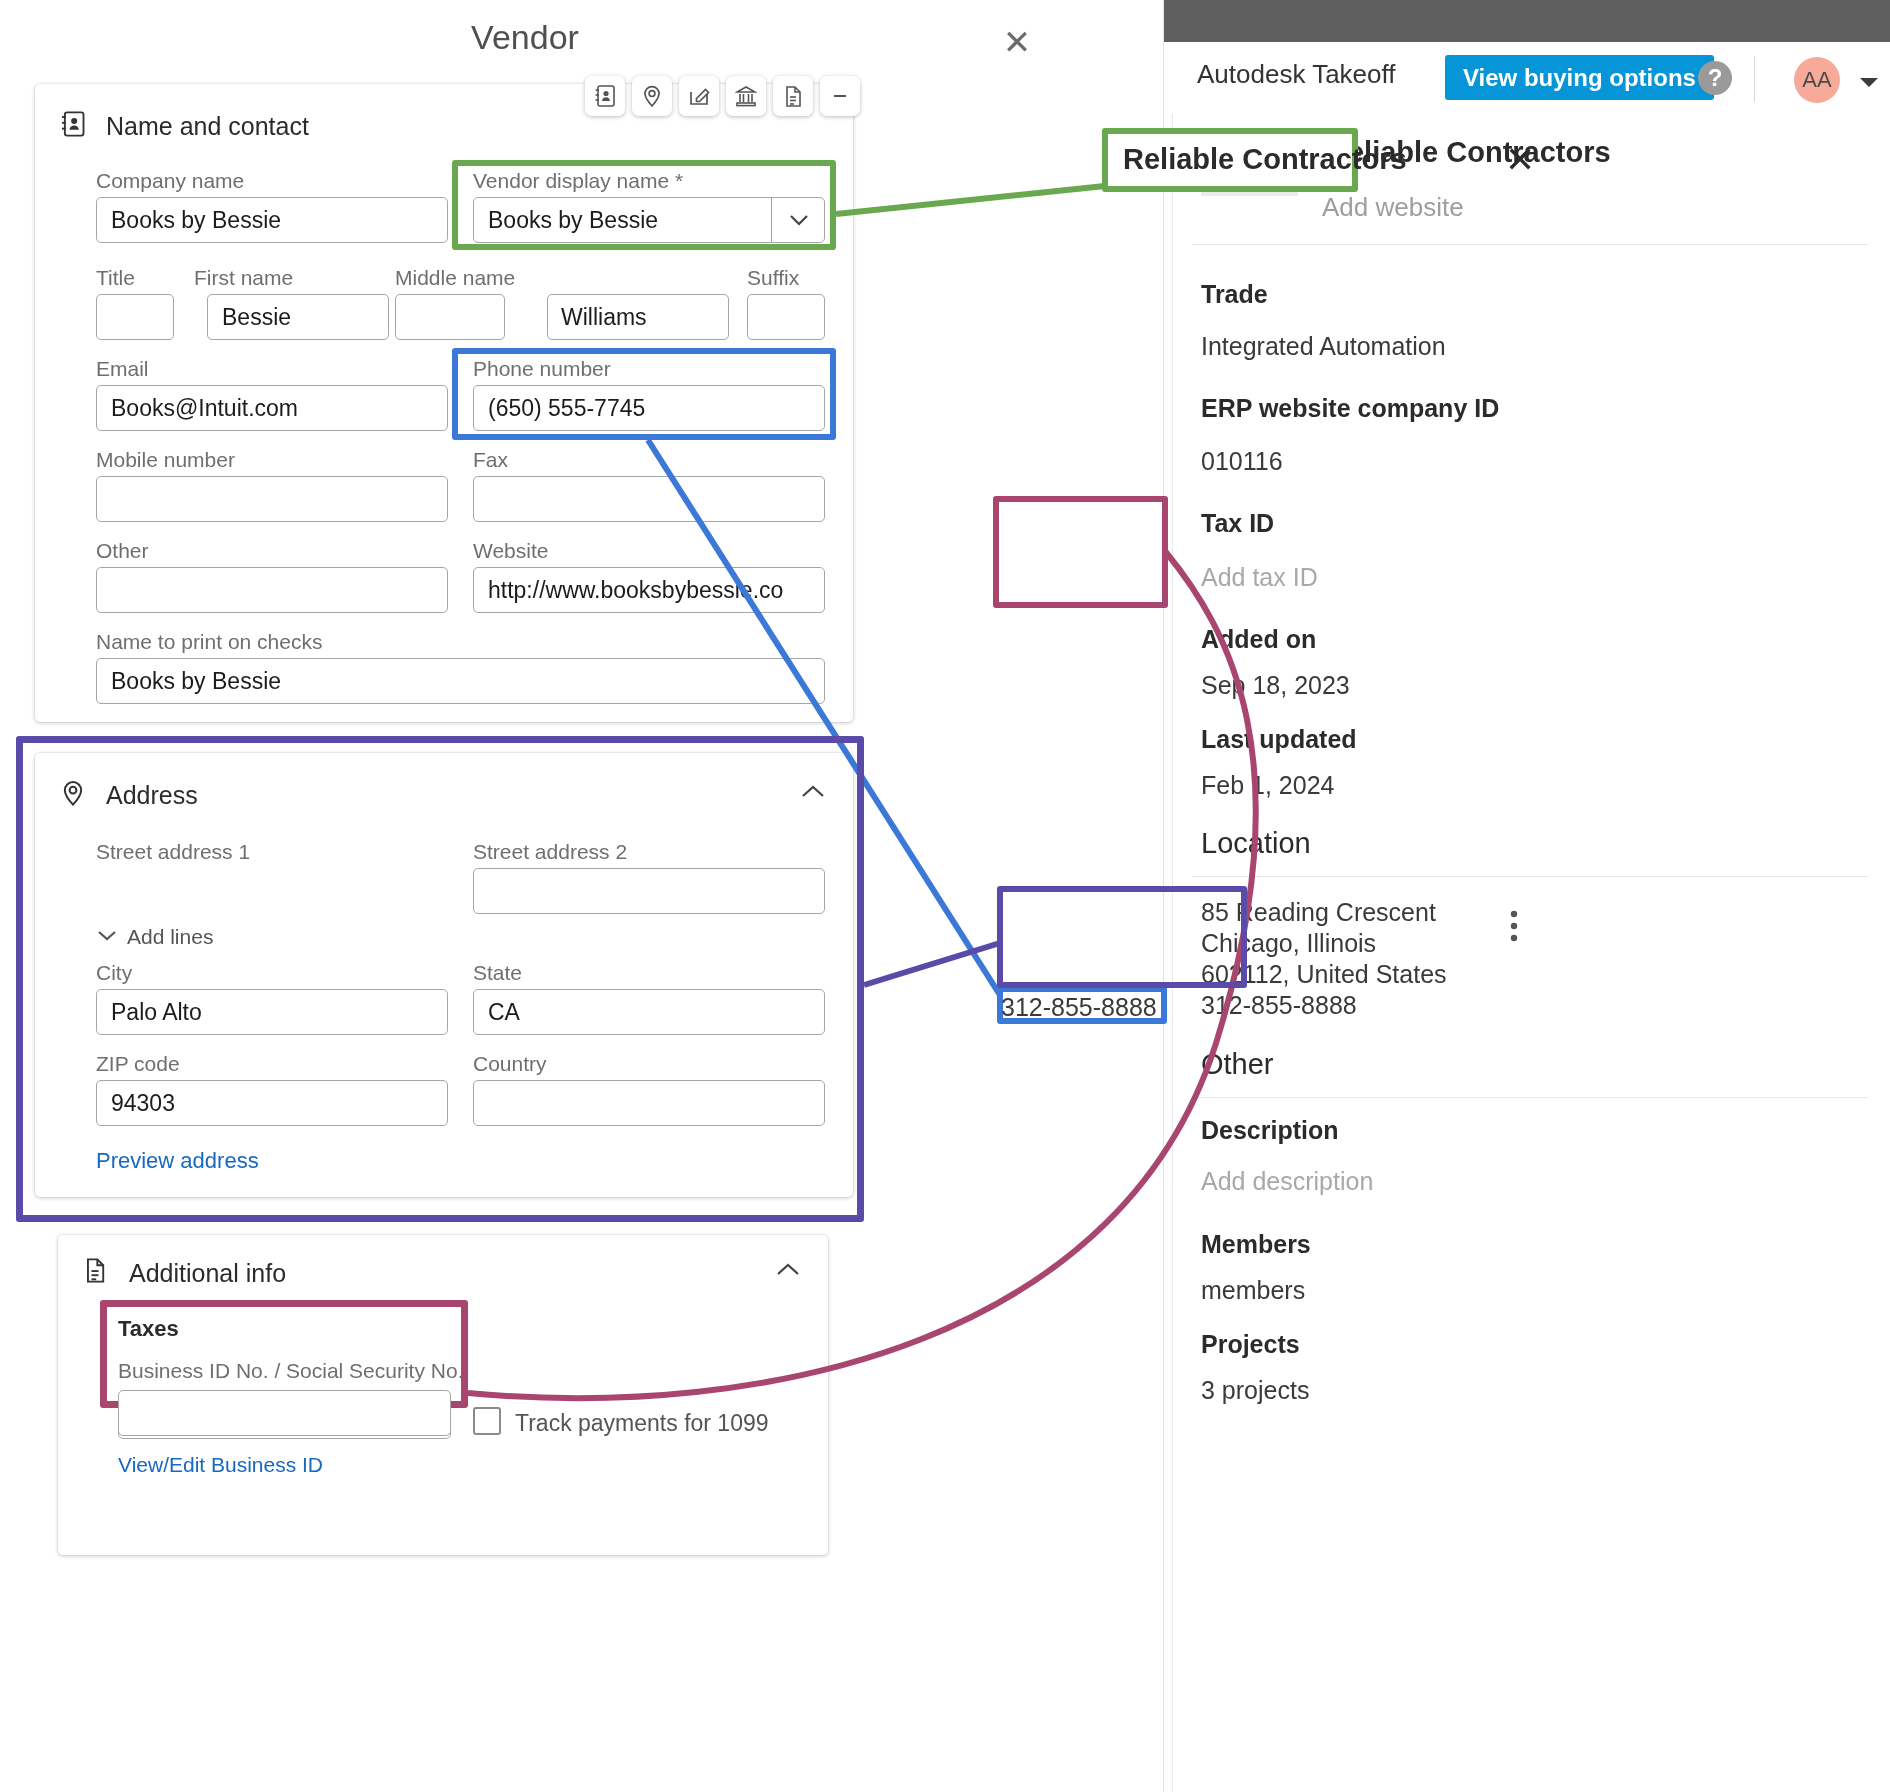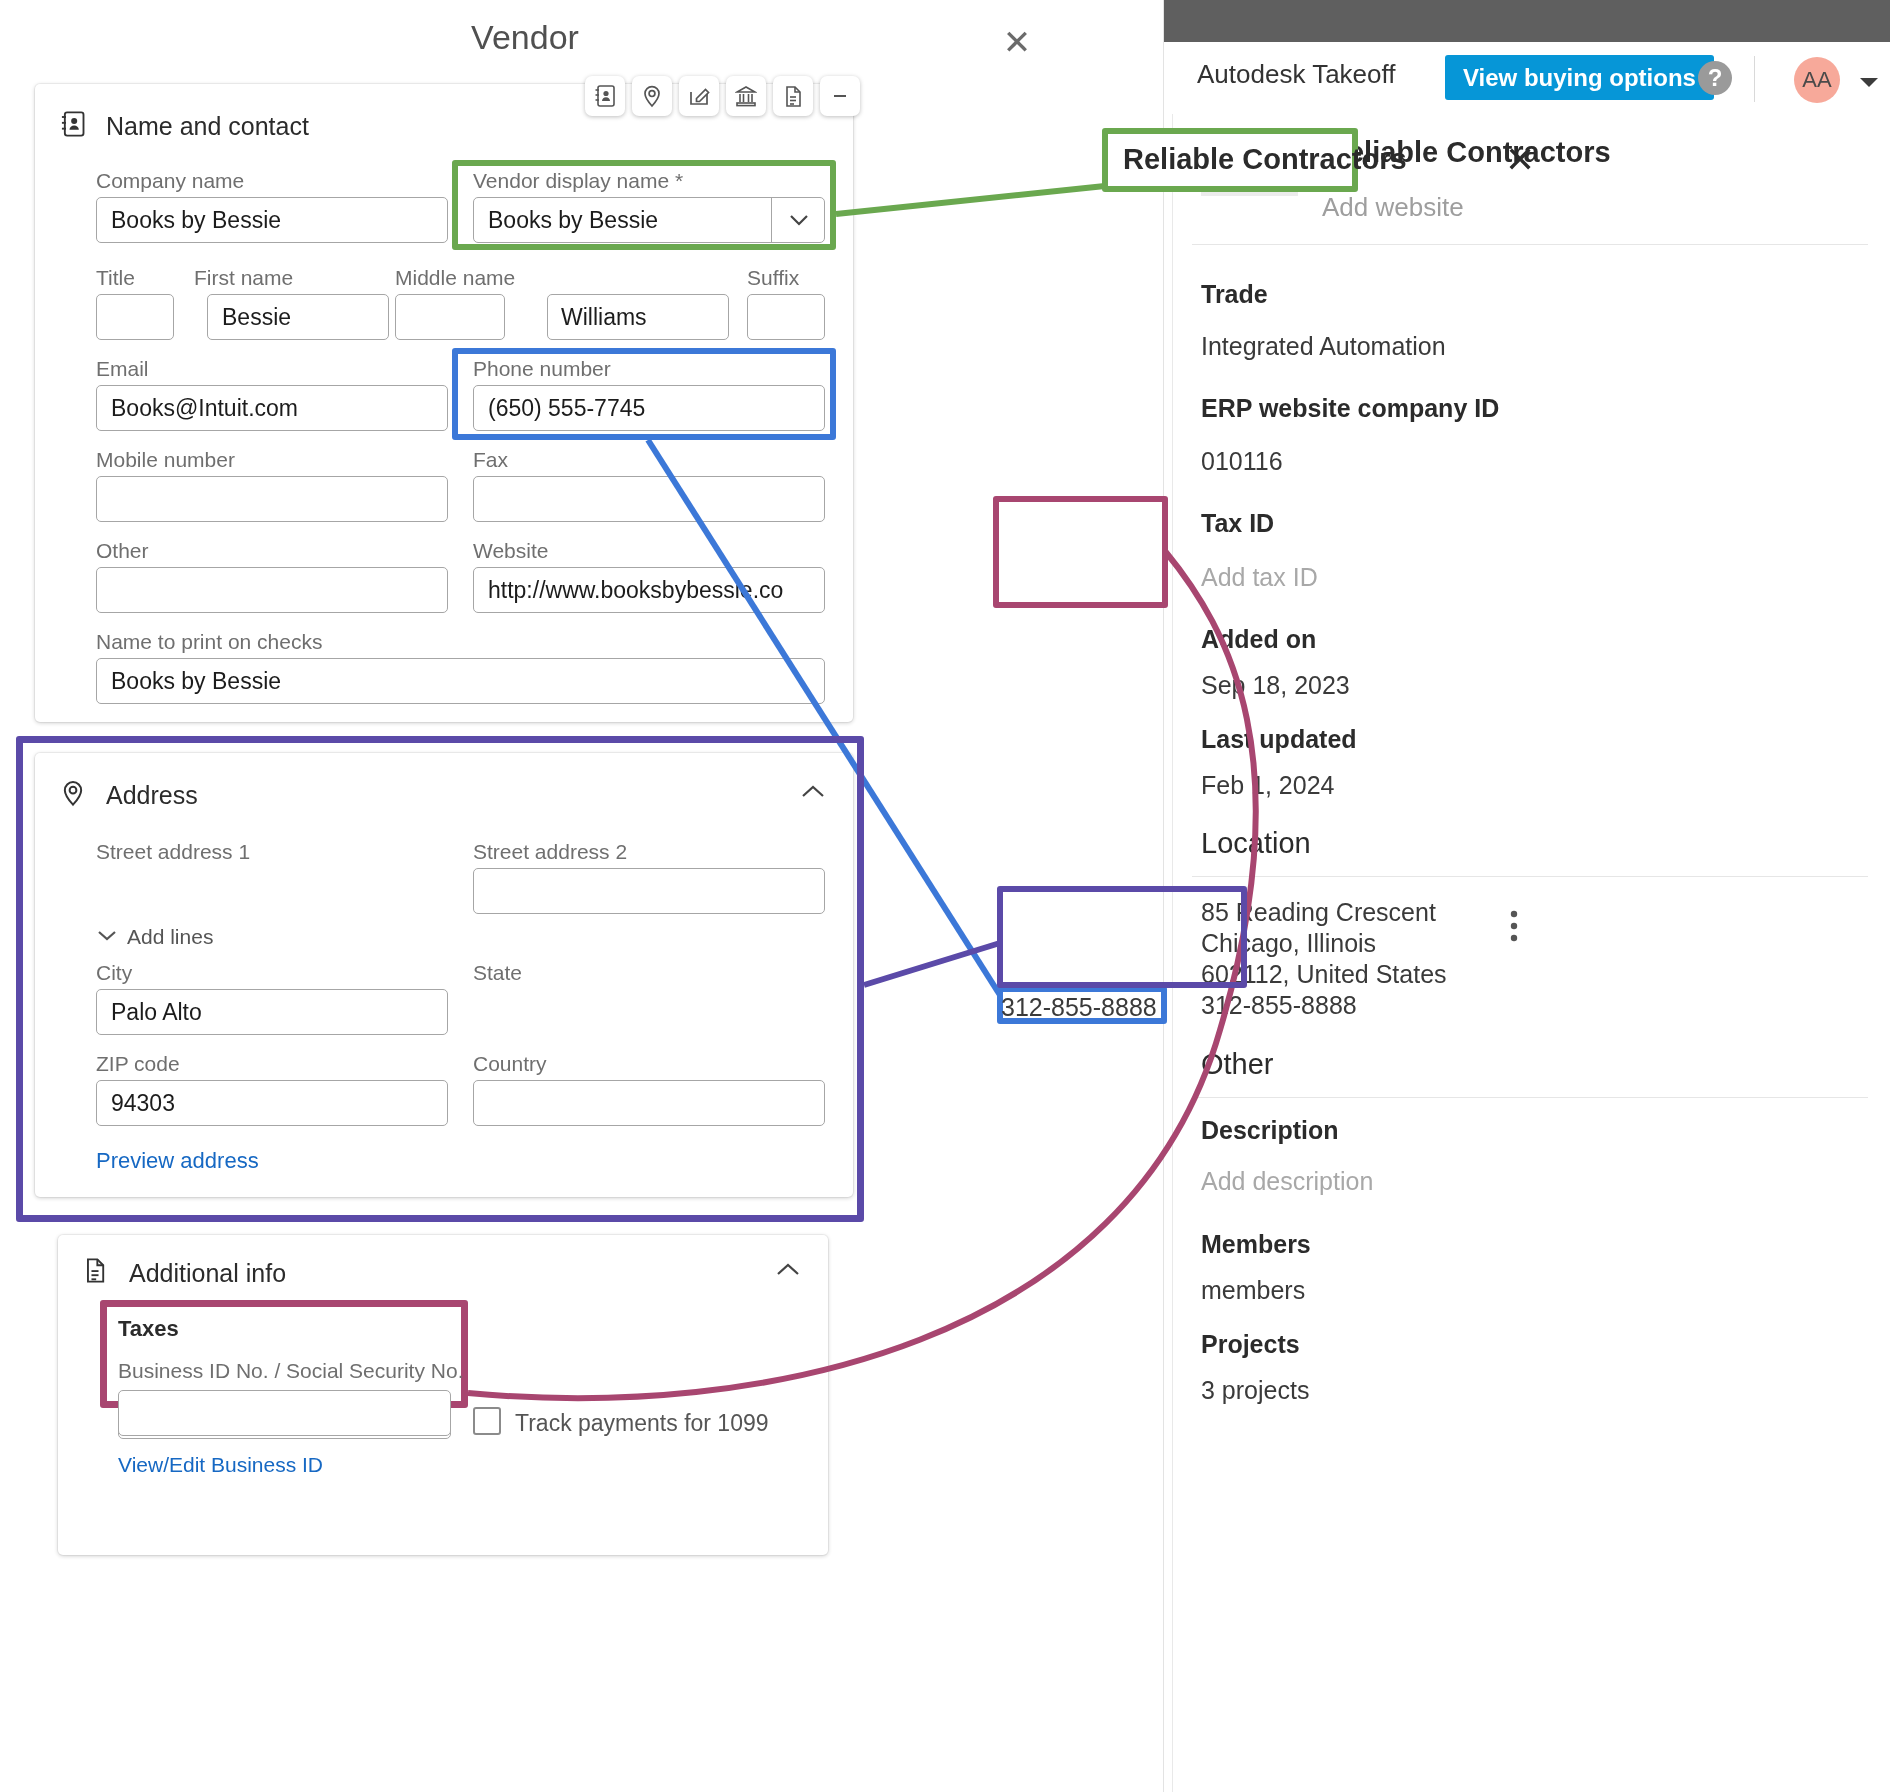--- a/index.html
+++ b/index.html
@@ -259,20 +259,21 @@
               <polyline points="3,4 11,11 19,4" fill="none" stroke="#555" stroke-width="2.2"></polyline>
             </svg>
         </span>
         <span class="fl" style="position:static; color:#555;">Add lines</span>
       </div>
 
       <div class="fl" style="left:61px; top:208px;">City</div>
       <div class="fi" style="left:61px; top:236px; width:352px; height:46px;">Palo Alto</div>
 
       <div class="fl" style="left:438px; top:208px;">State</div>
+      <div class="fi" style="left:438px; top:236px; width:352px; height:46px;">CA</div>
 
       <div class="fl" style="left:61px; top:299px;">ZIP code</div>
       <div class="fi" style="left:61px; top:327px; width:352px; height:46px;">94303</div>
 
       <div class="fl" style="left:438px; top:299px;">Country</div>
       <div class="fi empty" style="left:438px; top:327px; width:352px; height:46px;"></div>
 
       <div class="link" style="position:absolute; left:61px; top:395px;">Preview address</div>
     </div>
 

